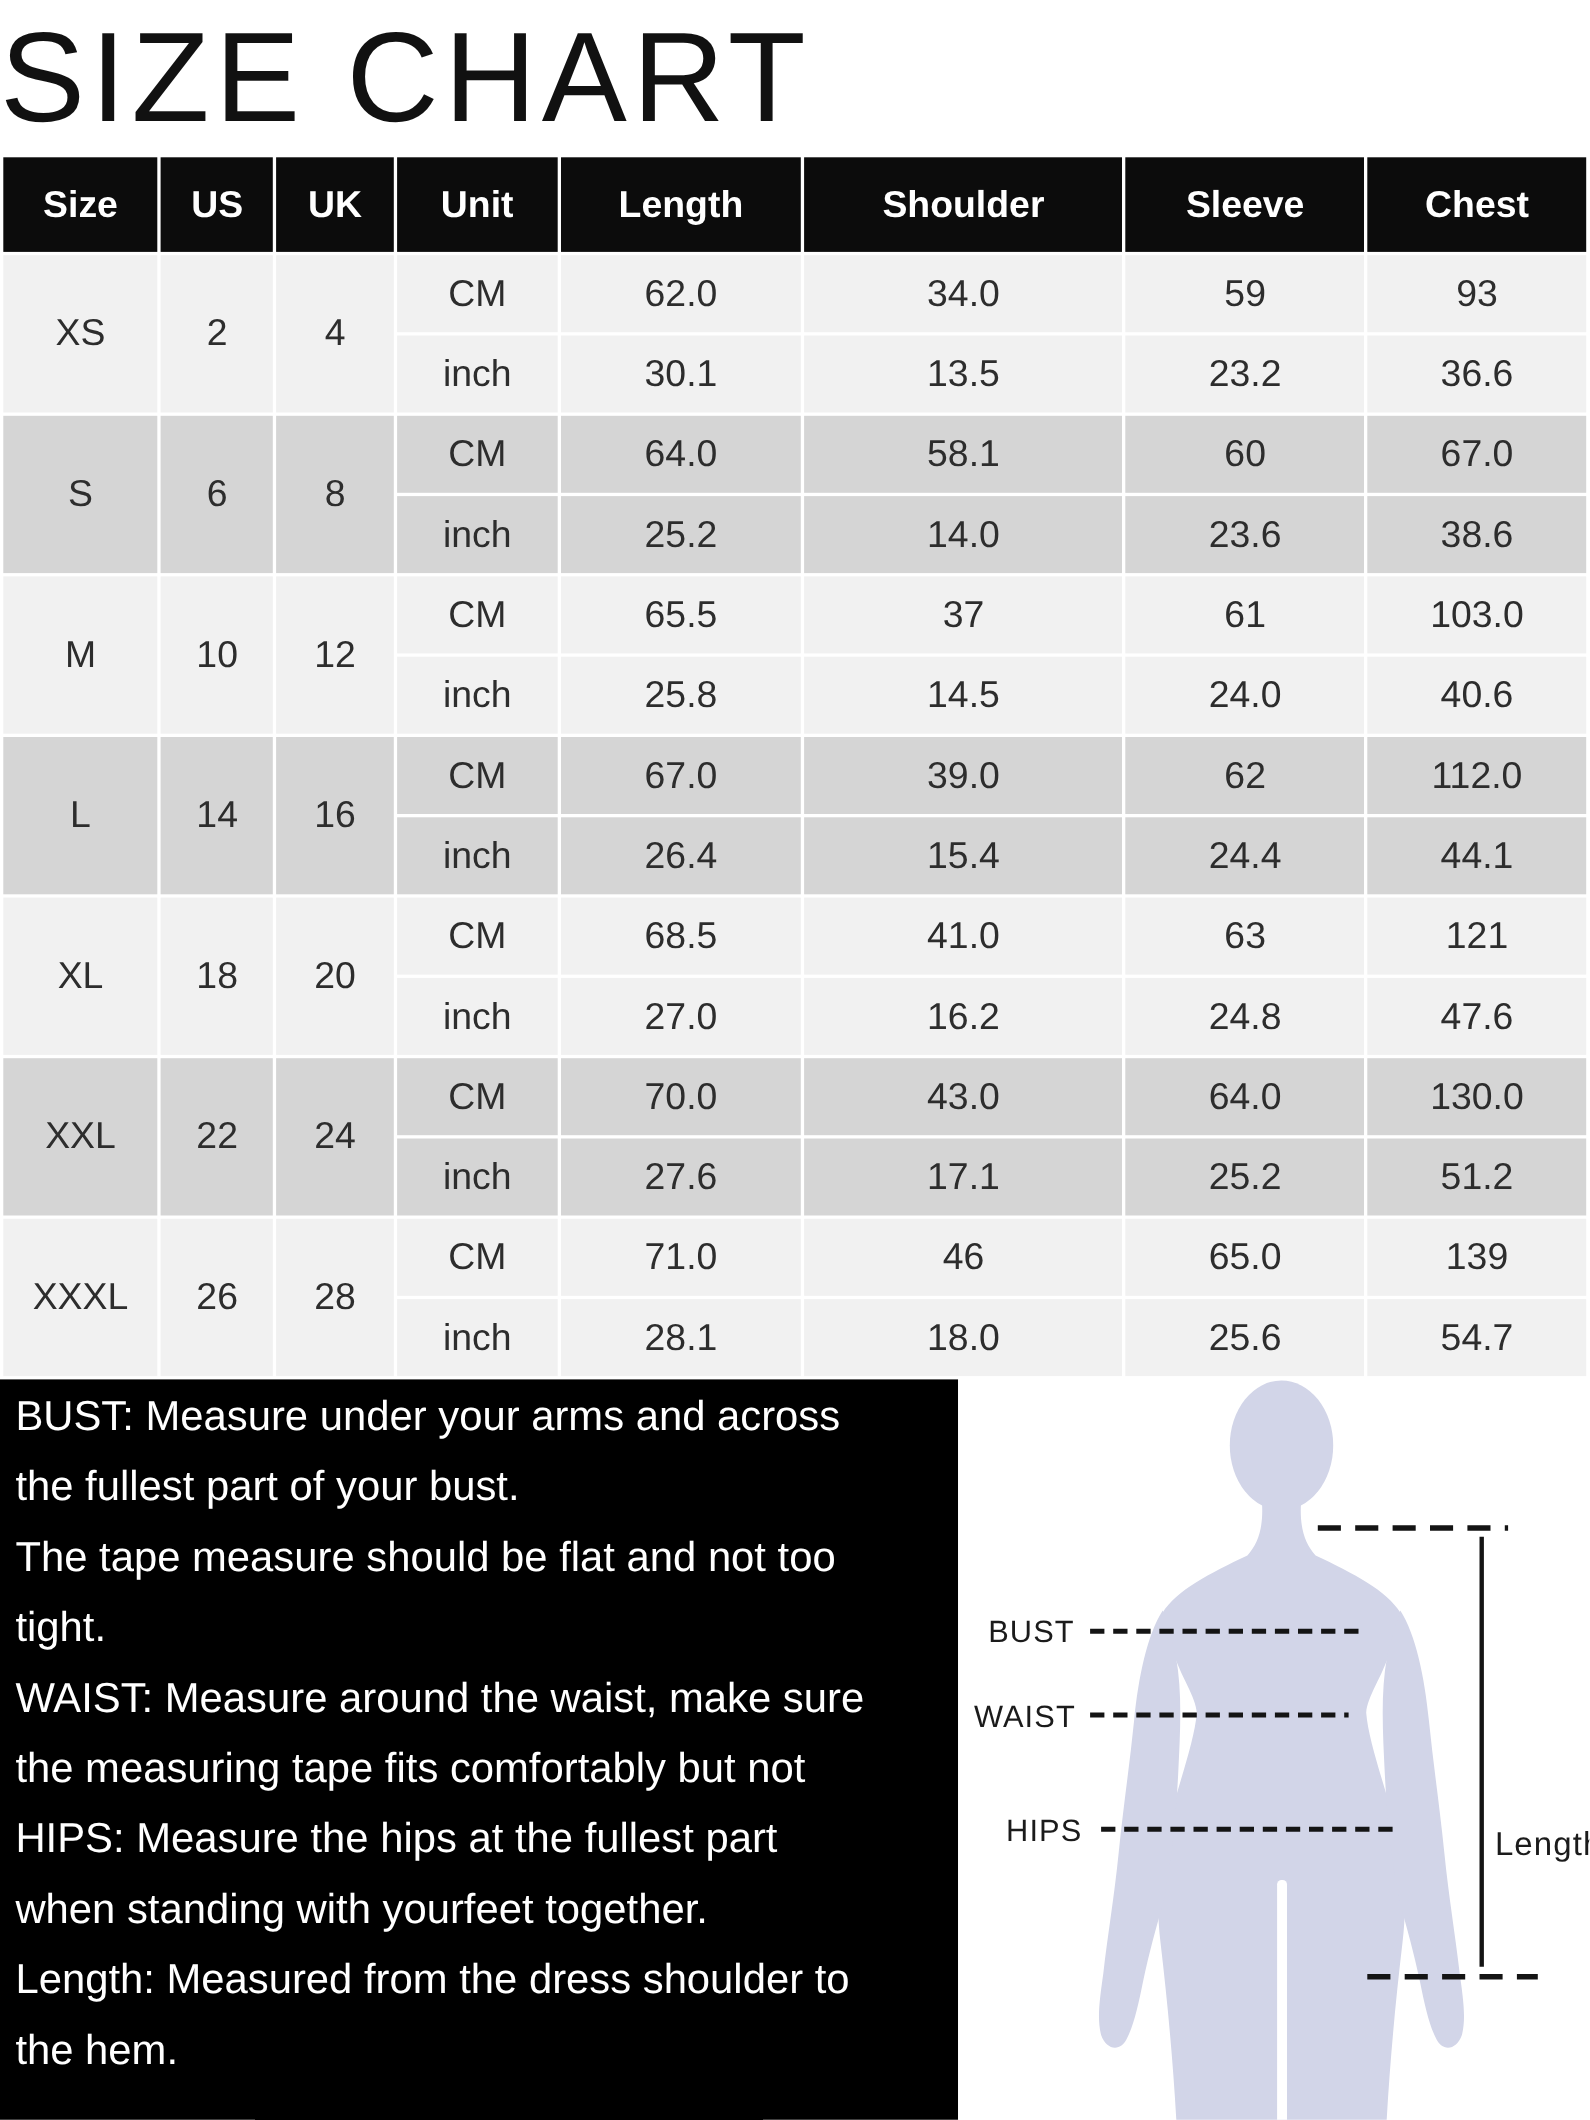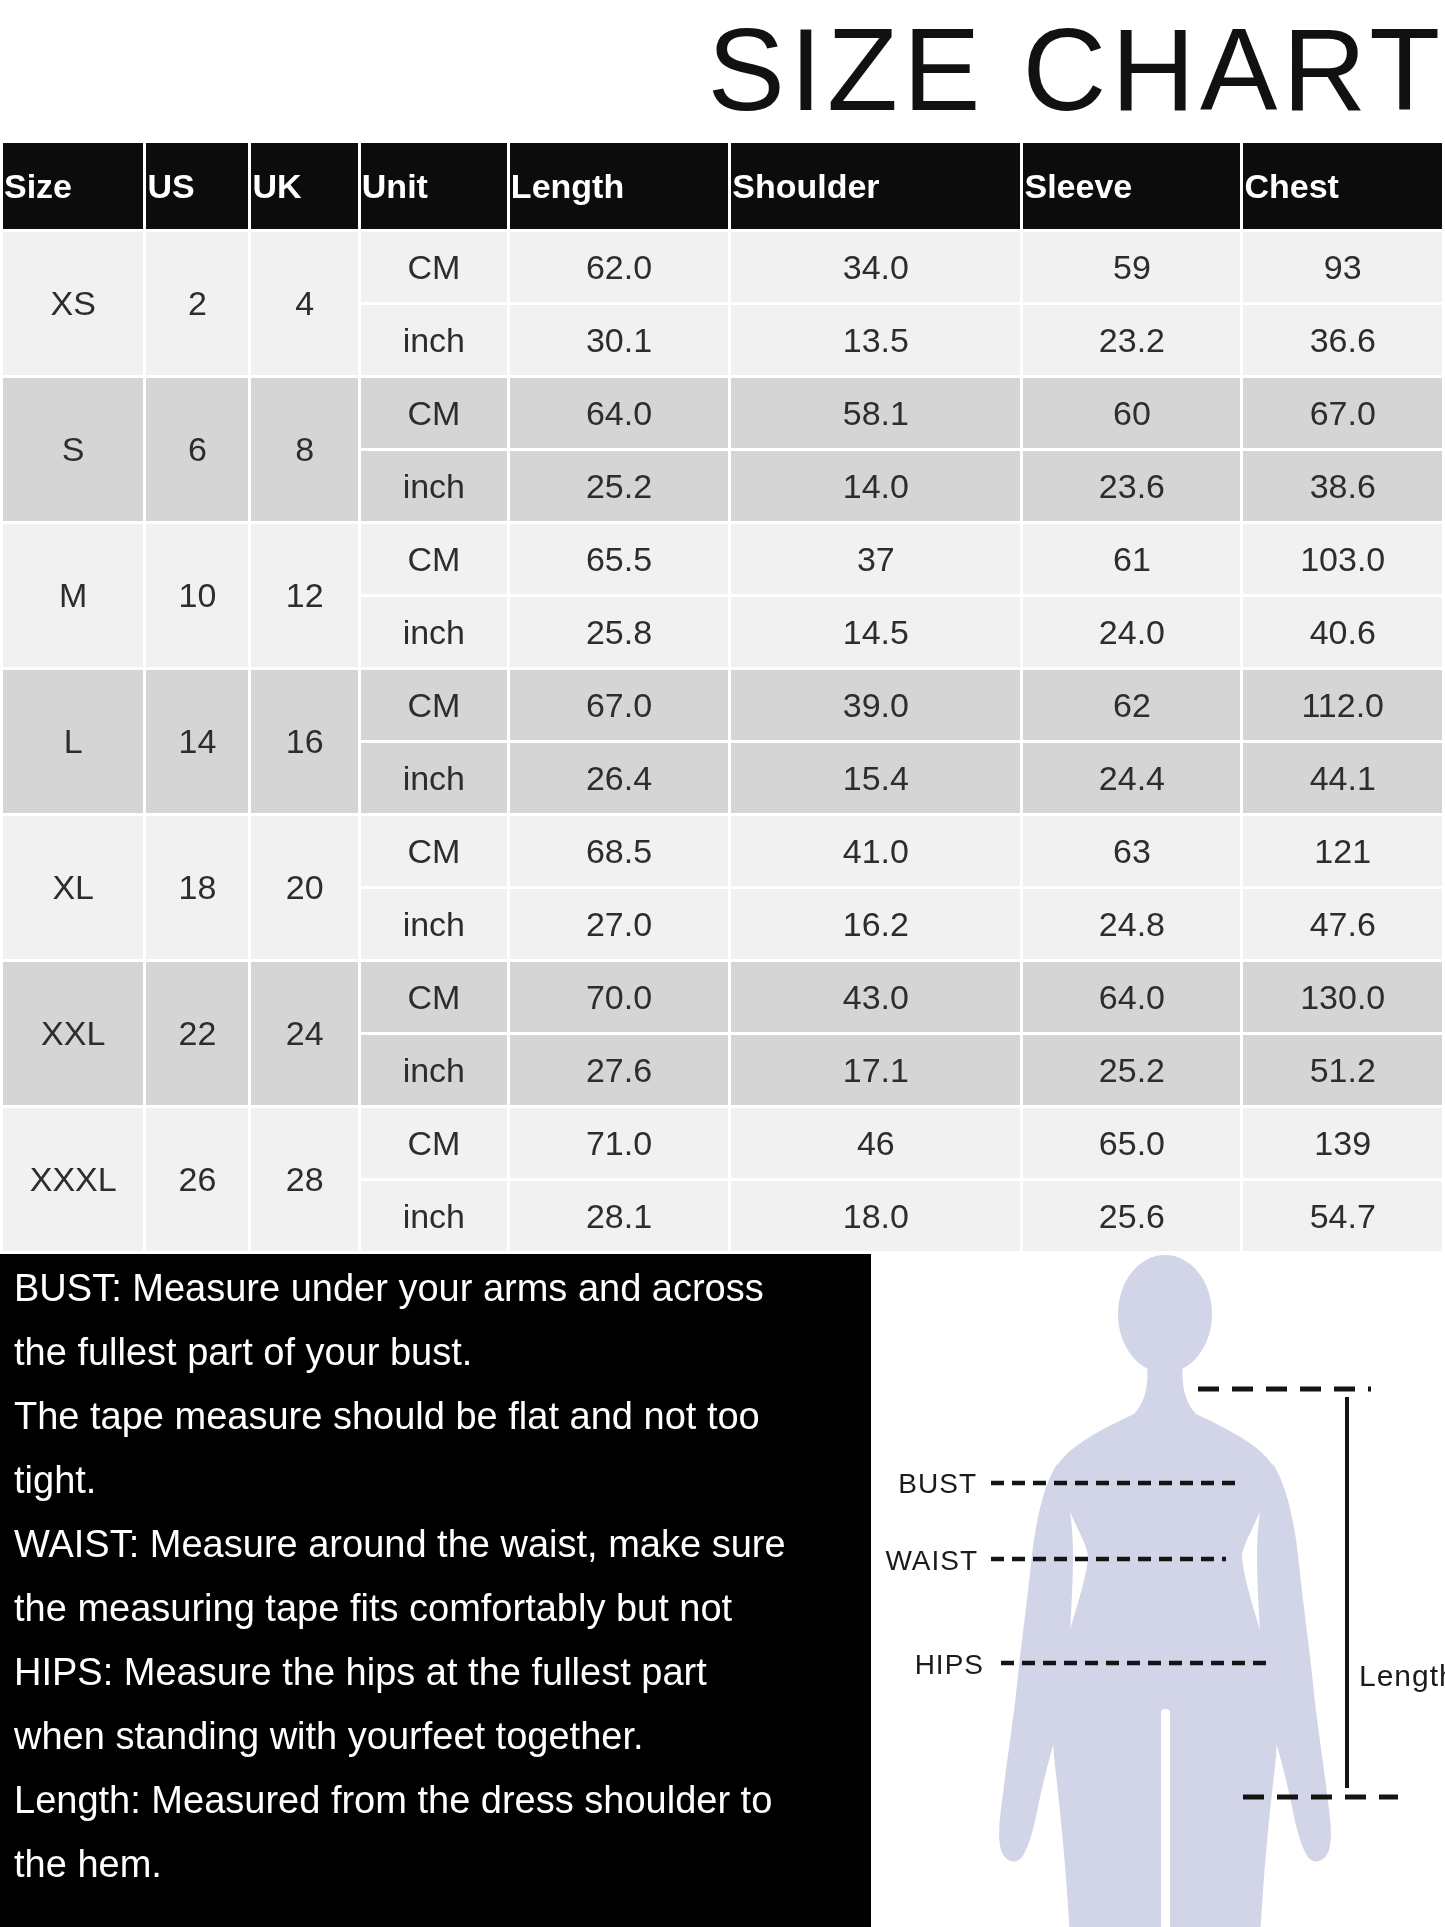--- a/index.html
+++ b/index.html
@@ -2,31 +2,31 @@
 <html><head>
 <meta charset="utf-8">
 <style>
   html,body{margin:0;padding:0;}
   body{
     width:1445px;height:1927px;background:#ffffff;overflow:hidden;
     font-family:"Liberation Sans",sans-serif;
   }
   .page{width:1445px;height:1927px;display:flex;flex-direction:column;}
   .title{
-    height:140px;line-height:140px;text-align:right;
+    height:140px;line-height:140px;text-align:left;
     font-size:116px;font-weight:400;letter-spacing:5px;color:#111;
     white-space:nowrap;
   }
   table.size-table{
     width:100%;table-layout:fixed;
     border-collapse:separate;border-spacing:3px;
   }
   table.size-table th{
     background:#0c0c0c;color:#ffffff;
-    font-size:34px;font-weight:700;height:84px;text-align:left;
+    font-size:34px;font-weight:700;height:84px;text-align:center;
   }
   table.size-table td{
     font-size:34px;color:#2d2d2d;text-align:center;height:68px;
     font-weight:400;vertical-align:middle;
   }
   tr.row-light td{background:#f1f1f1;}
   tr.row-dark td{background:#d5d5d5;}
   .col0{width:9.9%}.col1{width:7.2%}.col2{width:7.5%}.col3{width:10.3%}
   .col4{width:15.4%}.col5{width:20.4%}.col6{width:15.3%}.col7{width:14.0%}
   .bottom{display:flex;height:704px;}

